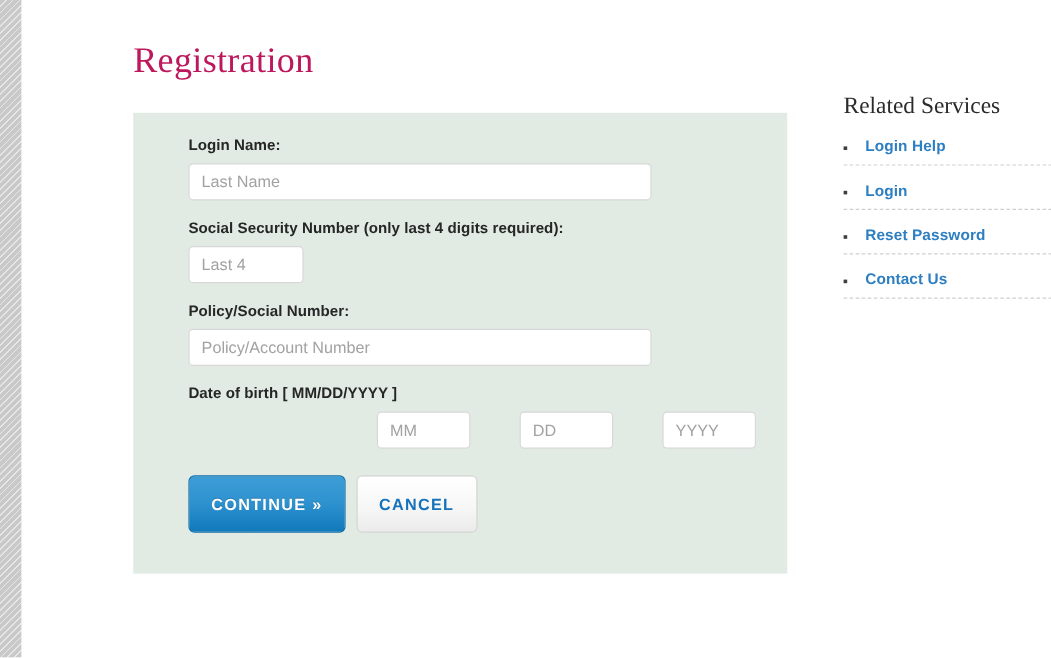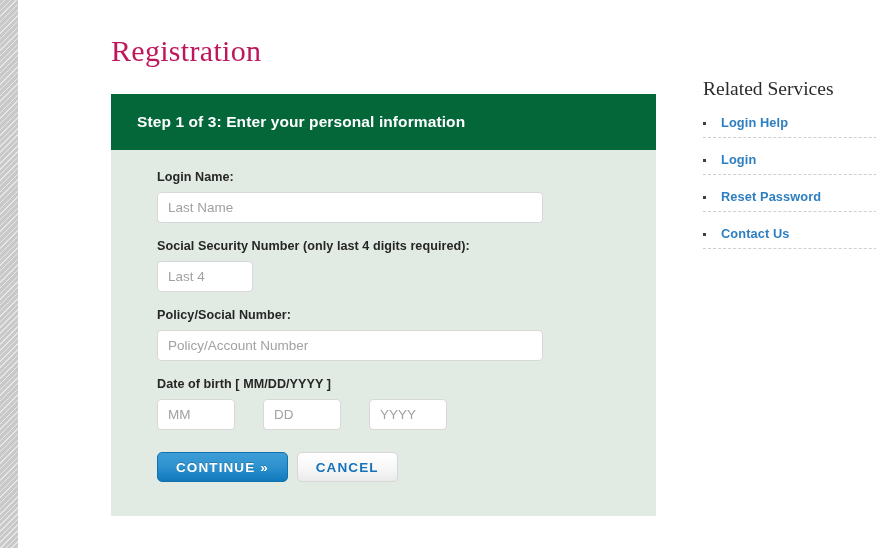--- a/index.html
+++ b/index.html
@@ -104,37 +104,37 @@
     color: #4a4a4a;
     padding: 0 10px;
     outline: none;
   }
   .text-input::placeholder { color: #a2a2a2; opacity: 1; }
 
   .input-wide  { width: 386px; }
   .input-short { width: 96px; }
   .input-date  { width: 78px; }
 
-  #dob-row { display: flex; gap: 28px; }
+  #dob-row { display: flex; gap: 41px; justify-content: flex-end; }
 
   
   #button-row {
     display: flex;
     gap: 9px;
     margin-top: 22px;
   }
 
   .btn {
     box-sizing: border-box;
     border-radius: 5px;
     font-family: "Liberation Sans", sans-serif;
     font-size: 13.5px;
     font-weight: bold;
     letter-spacing: 1.1px;
-    height: 30px;
+    height: 48px;
     padding: 0 18px;
     cursor: pointer;
     display: inline-flex;
     align-items: center;
     justify-content: center;
   }
 
   #continue-button {
     background: linear-gradient(to bottom, #3d9dd6 0%, #2f93d0 45%, #1179bb 100%);
     border: 1px solid #1371ad;
@@ -217,21 +217,20 @@
 <div id="edge-stripe"></div>
 
 <div id="page">
 
   <div id="main-column">
     <h1 id="page-title">Registration</h1>
   </div>
 
   <div id="form-panel">
 
-    <div id="step-header">Step 1 of 3: Enter your personal information</div>
 
     <div id="form-body">
 
       <div class="field-group">
         <label class="field-label">Login Name:</label>
         <input class="text-input input-wide" type="text" placeholder="Last Name" style="">
       </div>
 
       <div class="field-group">
         <label class="field-label">Social Security Number (only last 4 digits required):</label>

